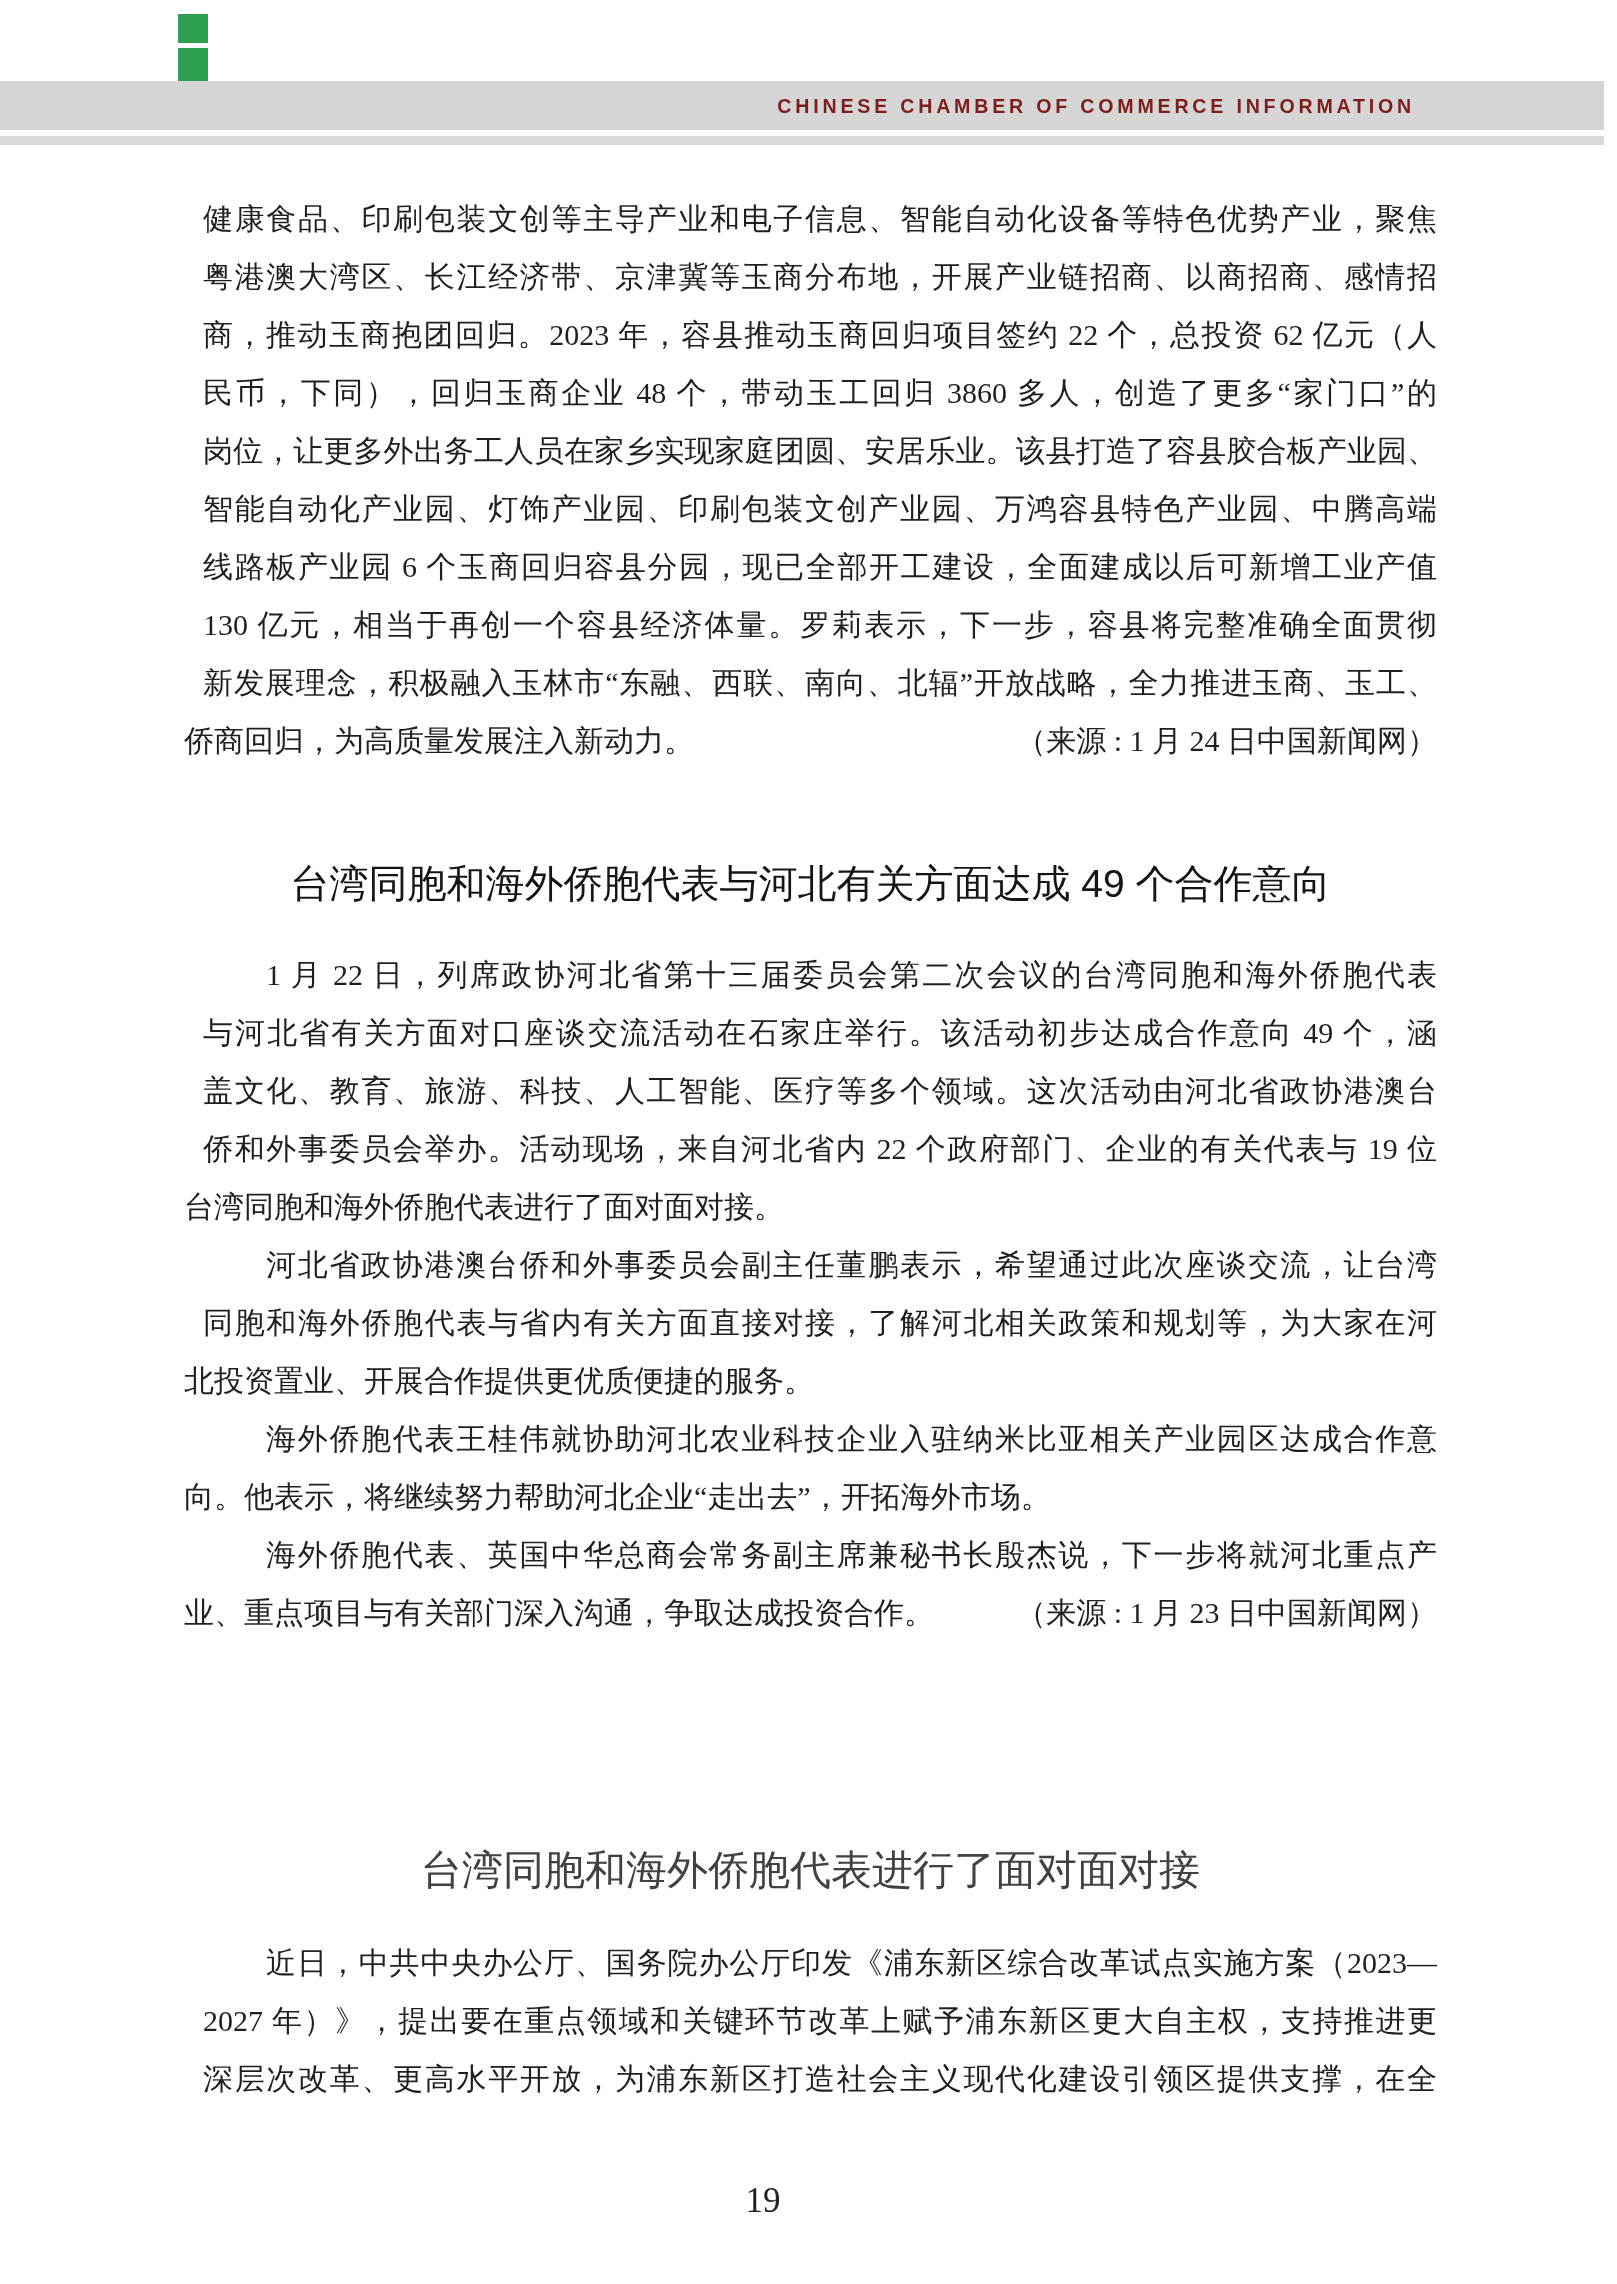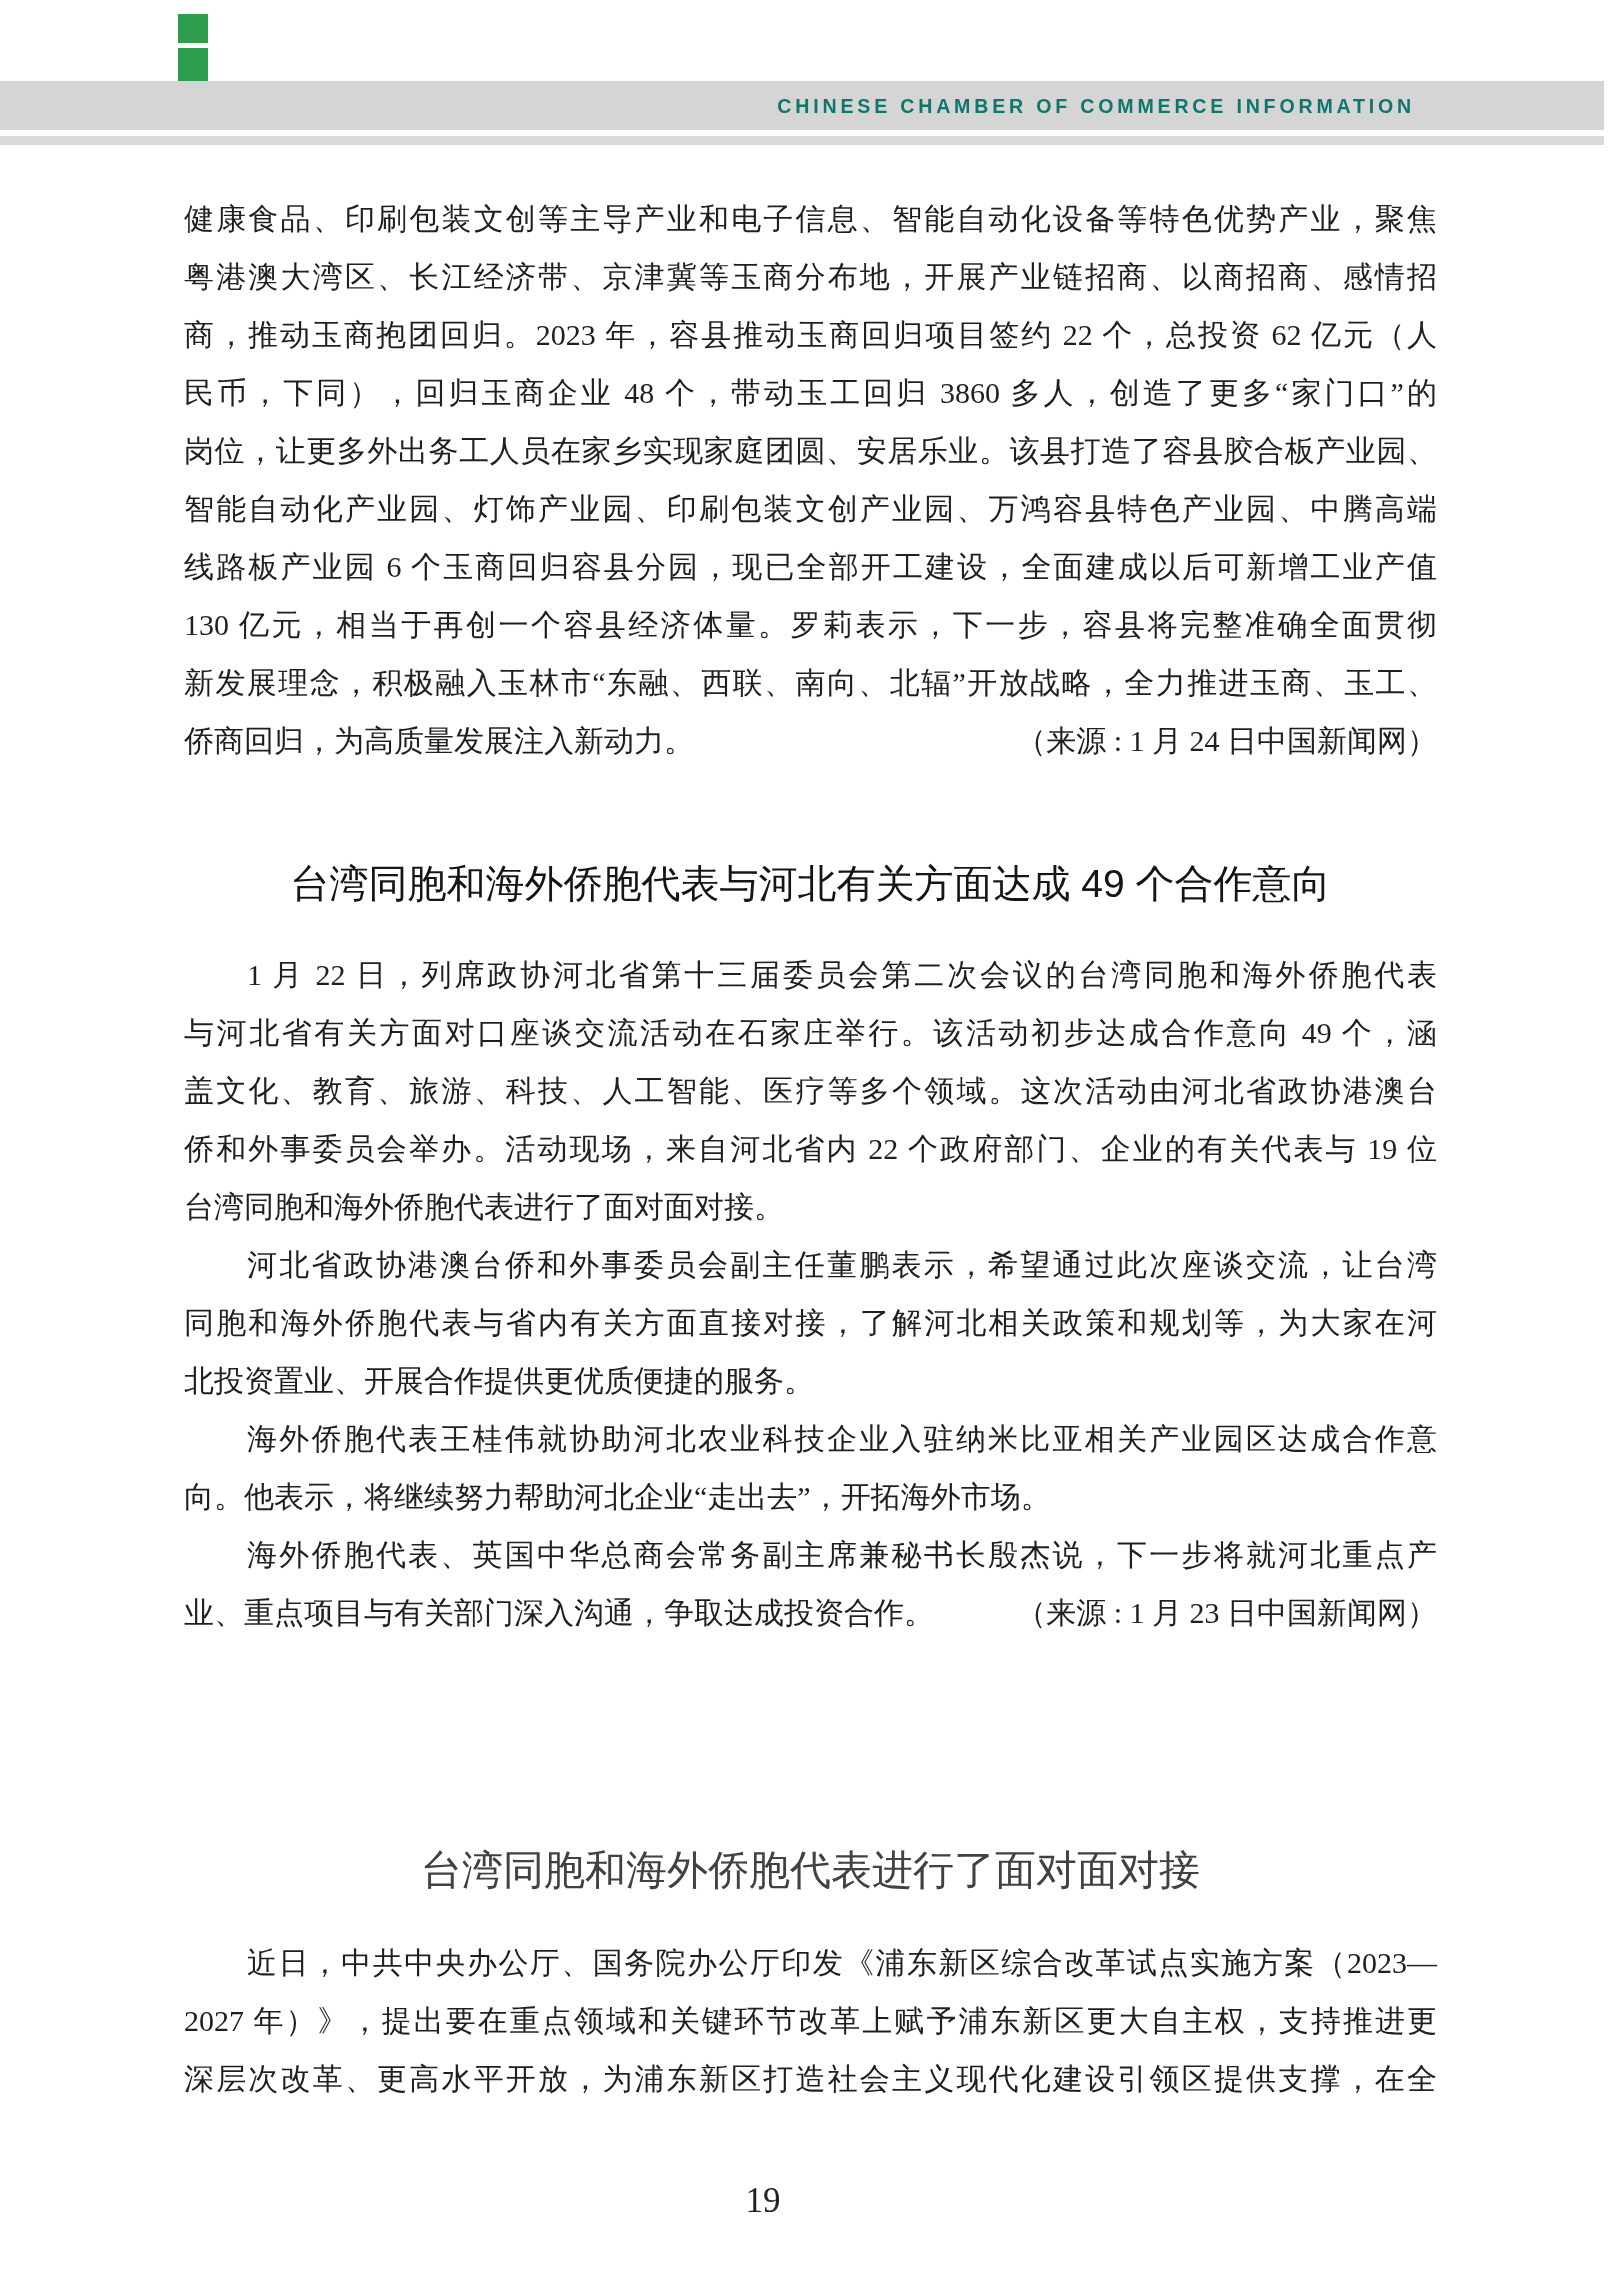--- a/index.html
+++ b/index.html
@@ -3,29 +3,29 @@
 <meta charset="utf-8">
 <style>
   html,body{margin:0;padding:0;background:#ffffff;}
   .page{position:relative;width:1617px;height:2284px;background:#ffffff;overflow:hidden;
         font-family:"Liberation Serif","DejaVu Serif",serif;color:#1f1f1f;}
 
   
   .hdr-bar{position:absolute;left:0;top:81px;width:1604px;height:49px;background:#d5d5d5;}
   .hdr-thin{position:absolute;left:0;top:136px;width:1604px;height:9px;background:#d9d9d9;}
   .hdr-text{position:absolute;top:95px;right:202px;font-family:"Liberation Sans","DejaVu Sans",sans-serif;
-            font-size:19.6px;font-weight:700;letter-spacing:3.8px;color:#0f766e;white-space:nowrap;}
+            font-size:19.6px;font-weight:700;letter-spacing:3.8px;color:#7f1d1d;white-space:nowrap;}
   .sq{position:absolute;left:178px;width:30px;background:#2e9d4d;}
   .sq1{top:13.5px;height:29px;}
   .sq2{top:48px;height:38px;}
 
   
   .col{position:absolute;left:184px;width:1253px;}
   .line{height:58px;line-height:58px;font-size:30px;text-align:justify;white-space:nowrap;}
-  .full{text-align:justify;text-align-last:justify;white-space:normal;}
+  .full{text-align:justify;text-align-last:justify;white-space:normal;margin-left:19px;}
   .short{text-align:left;text-align-last:left;}
   .indent{text-indent:63px;}
   .flexline{display:flex;justify-content:space-between;white-space:nowrap;}
 
   .art-title{position:absolute;left:184px;width:1253px;height:68px;line-height:68px;text-align:center;
              font-family:"Liberation Sans","DejaVu Sans",sans-serif;font-weight:400;}
   .title2{top:850px;font-size:39px;color:#151515;}
   .title3{top:1836px;font-size:41px;color:#414141;}
 
   .policy-bar{position:absolute;left:184px;top:1726px;width:1255px;height:54px;background:#d9d9d9;

